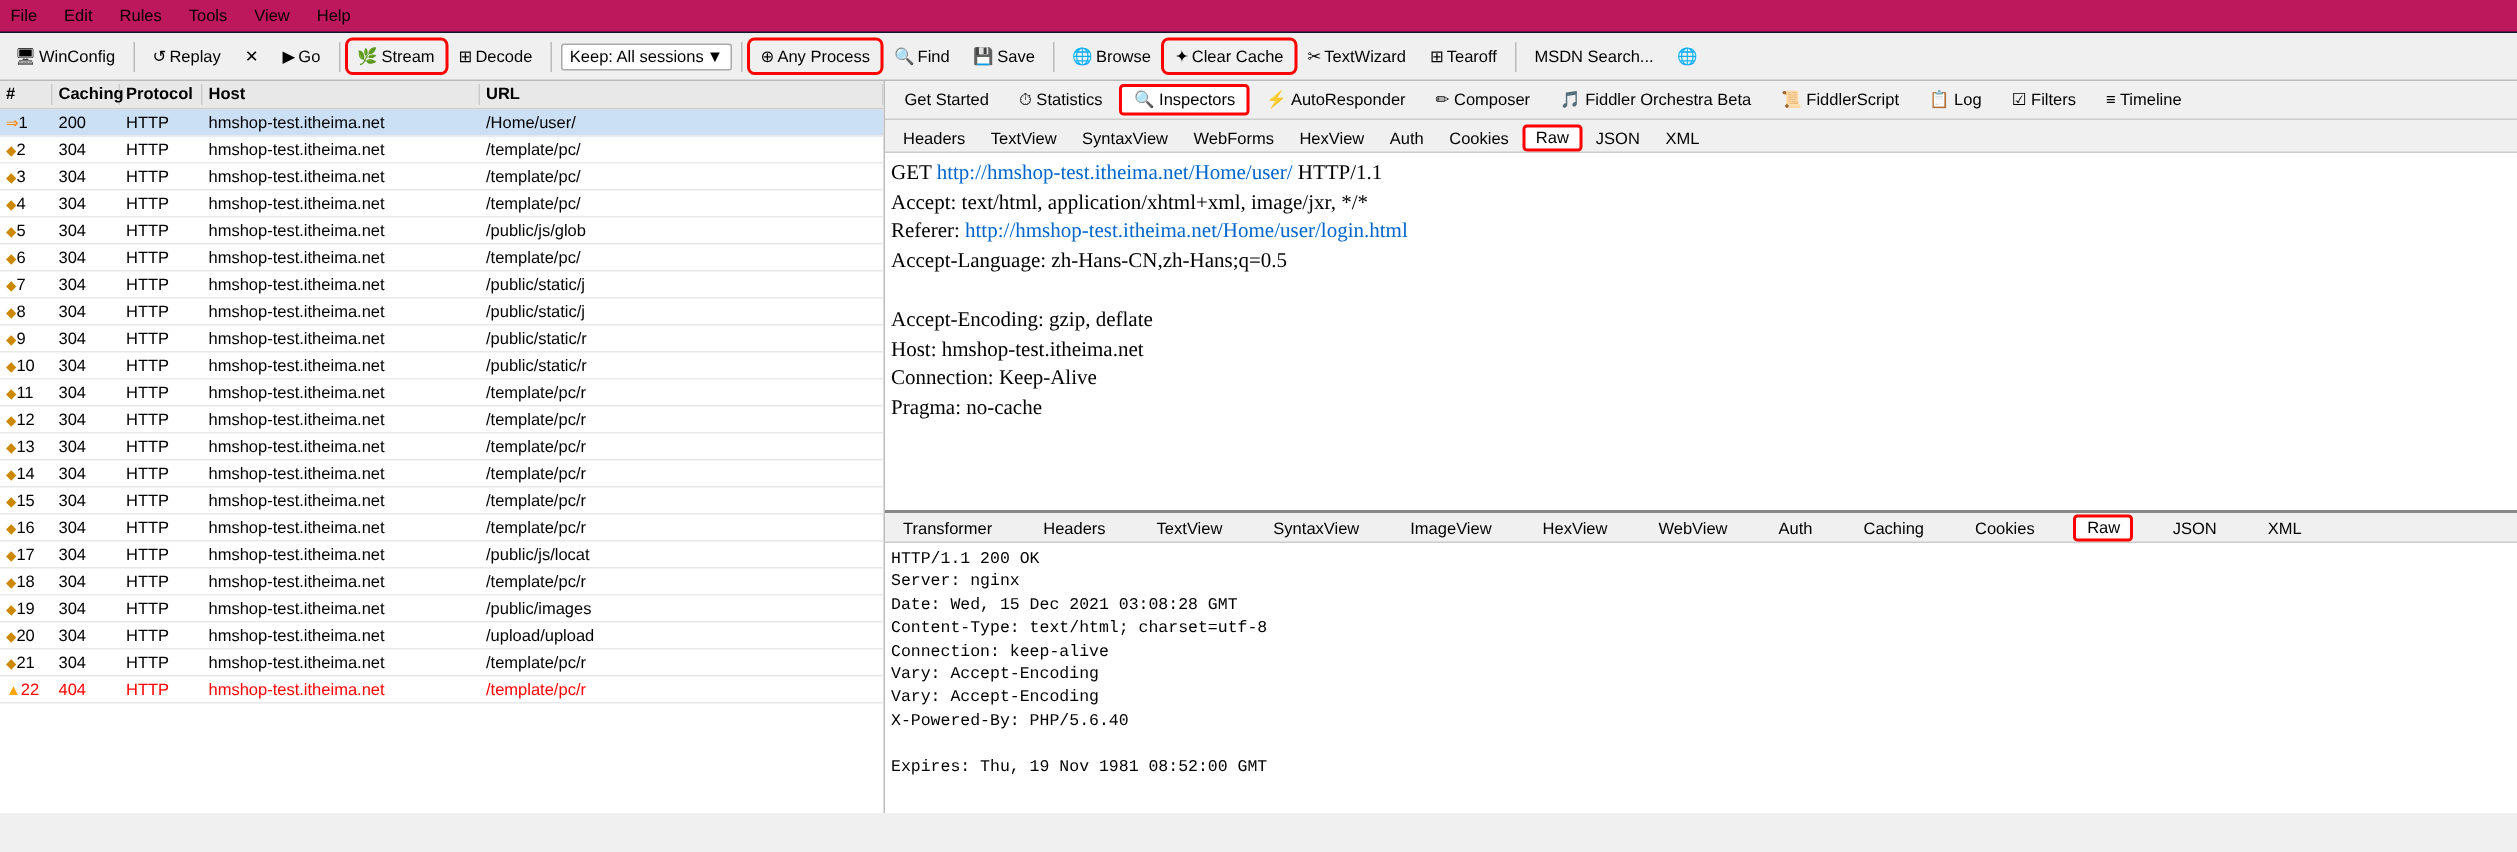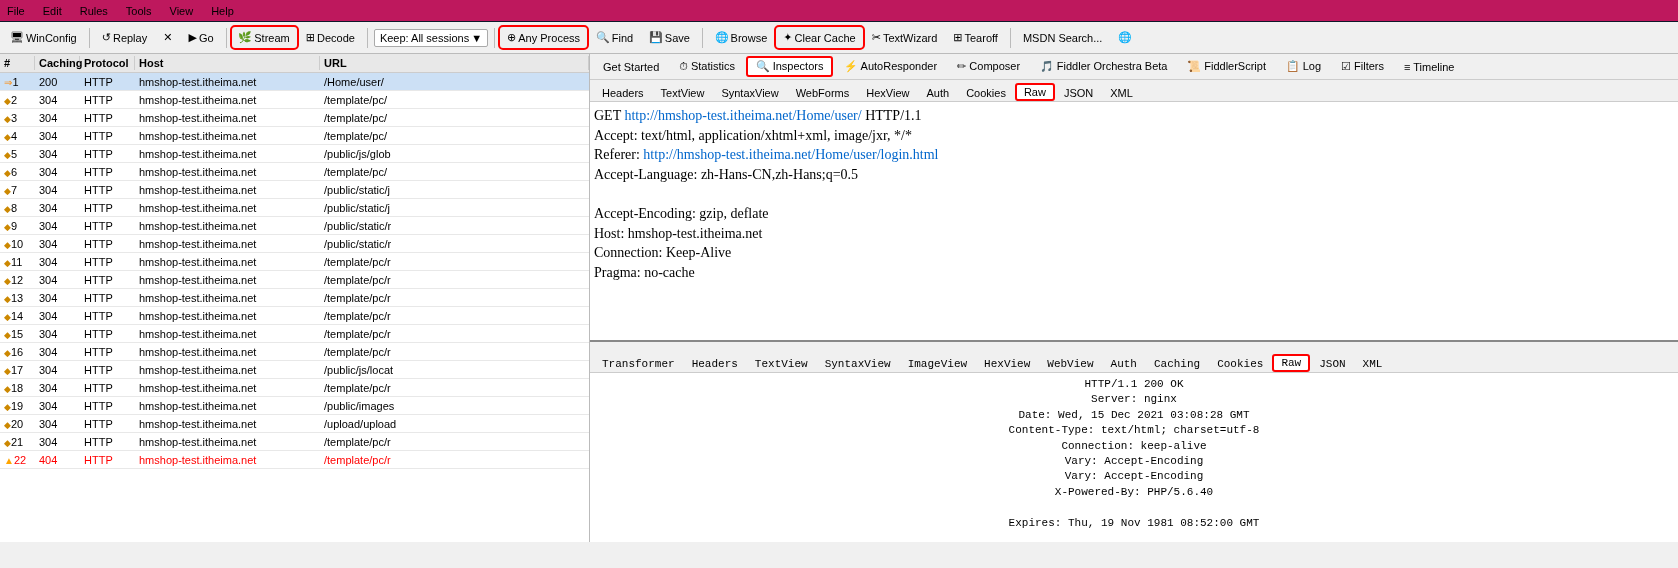--- a/index.html
+++ b/index.html
@@ -49,22 +49,22 @@
     .tab2.active { background: white; border: 1px solid #bbb; border-bottom: 1px solid white; }
     .tab2.highlighted { border: 2px solid red !important; border-radius: 3px; }
 
     .request-content { flex: 1; background: white; padding: 4px; overflow: auto; font-family: Liberation Serif, serif; font-size: 14px; line-height: 1.4; }
     .request-content a { color: #0066cc; text-decoration: none; }
     .find-bar { height: 22px; border-top: 1px solid #ccc; background: #f8f8f8; display: flex; align-items: center; padding: 0 4px; }
     .find-input { border: 1px solid #ccc; font-size: 11px; padding: 1px 4px; width: 300px; color: #888; }
 
     
     .response-panel { height: 200px; background: white; display: flex; flex-direction: column; overflow: hidden; }
-    .tabs-row3 { display: flex; background: #f0f0f0; border-bottom: 1px solid #ccc; padding: 0 4px; height: 31px; gap: 1px; align-items: flex-end; font-family: Liberation Mono, monospace; }
-    .response-content { flex: 1; background: white; padding: 4px; overflow: auto; font-family: 'Courier New', monospace; font-size: 11px; line-height: 1.4; text-align: center; }
+    .tabs-row3 { display: flex; background: #f0f0f0; border-bottom: 1px solid #ccc; padding: 0 4px; height: 20px; gap: 18px; align-items: flex-end; }
+    .response-content { flex: 1; background: white; padding: 4px; overflow: auto; font-family: 'Courier New', monospace; font-size: 11px; line-height: 1.4; }
 
     
     ::-webkit-scrollbar { width: 8px; height: 8px; }
     ::-webkit-scrollbar-track { background: #f0f0f0; }
     ::-webkit-scrollbar-thumb { background: #bbb; border-radius: 2px; }
 
     .red-outlined { outline: 2px solid red; outline-offset: 1px; border-radius: 2px; }
   </style>
 </head>
 <body>

